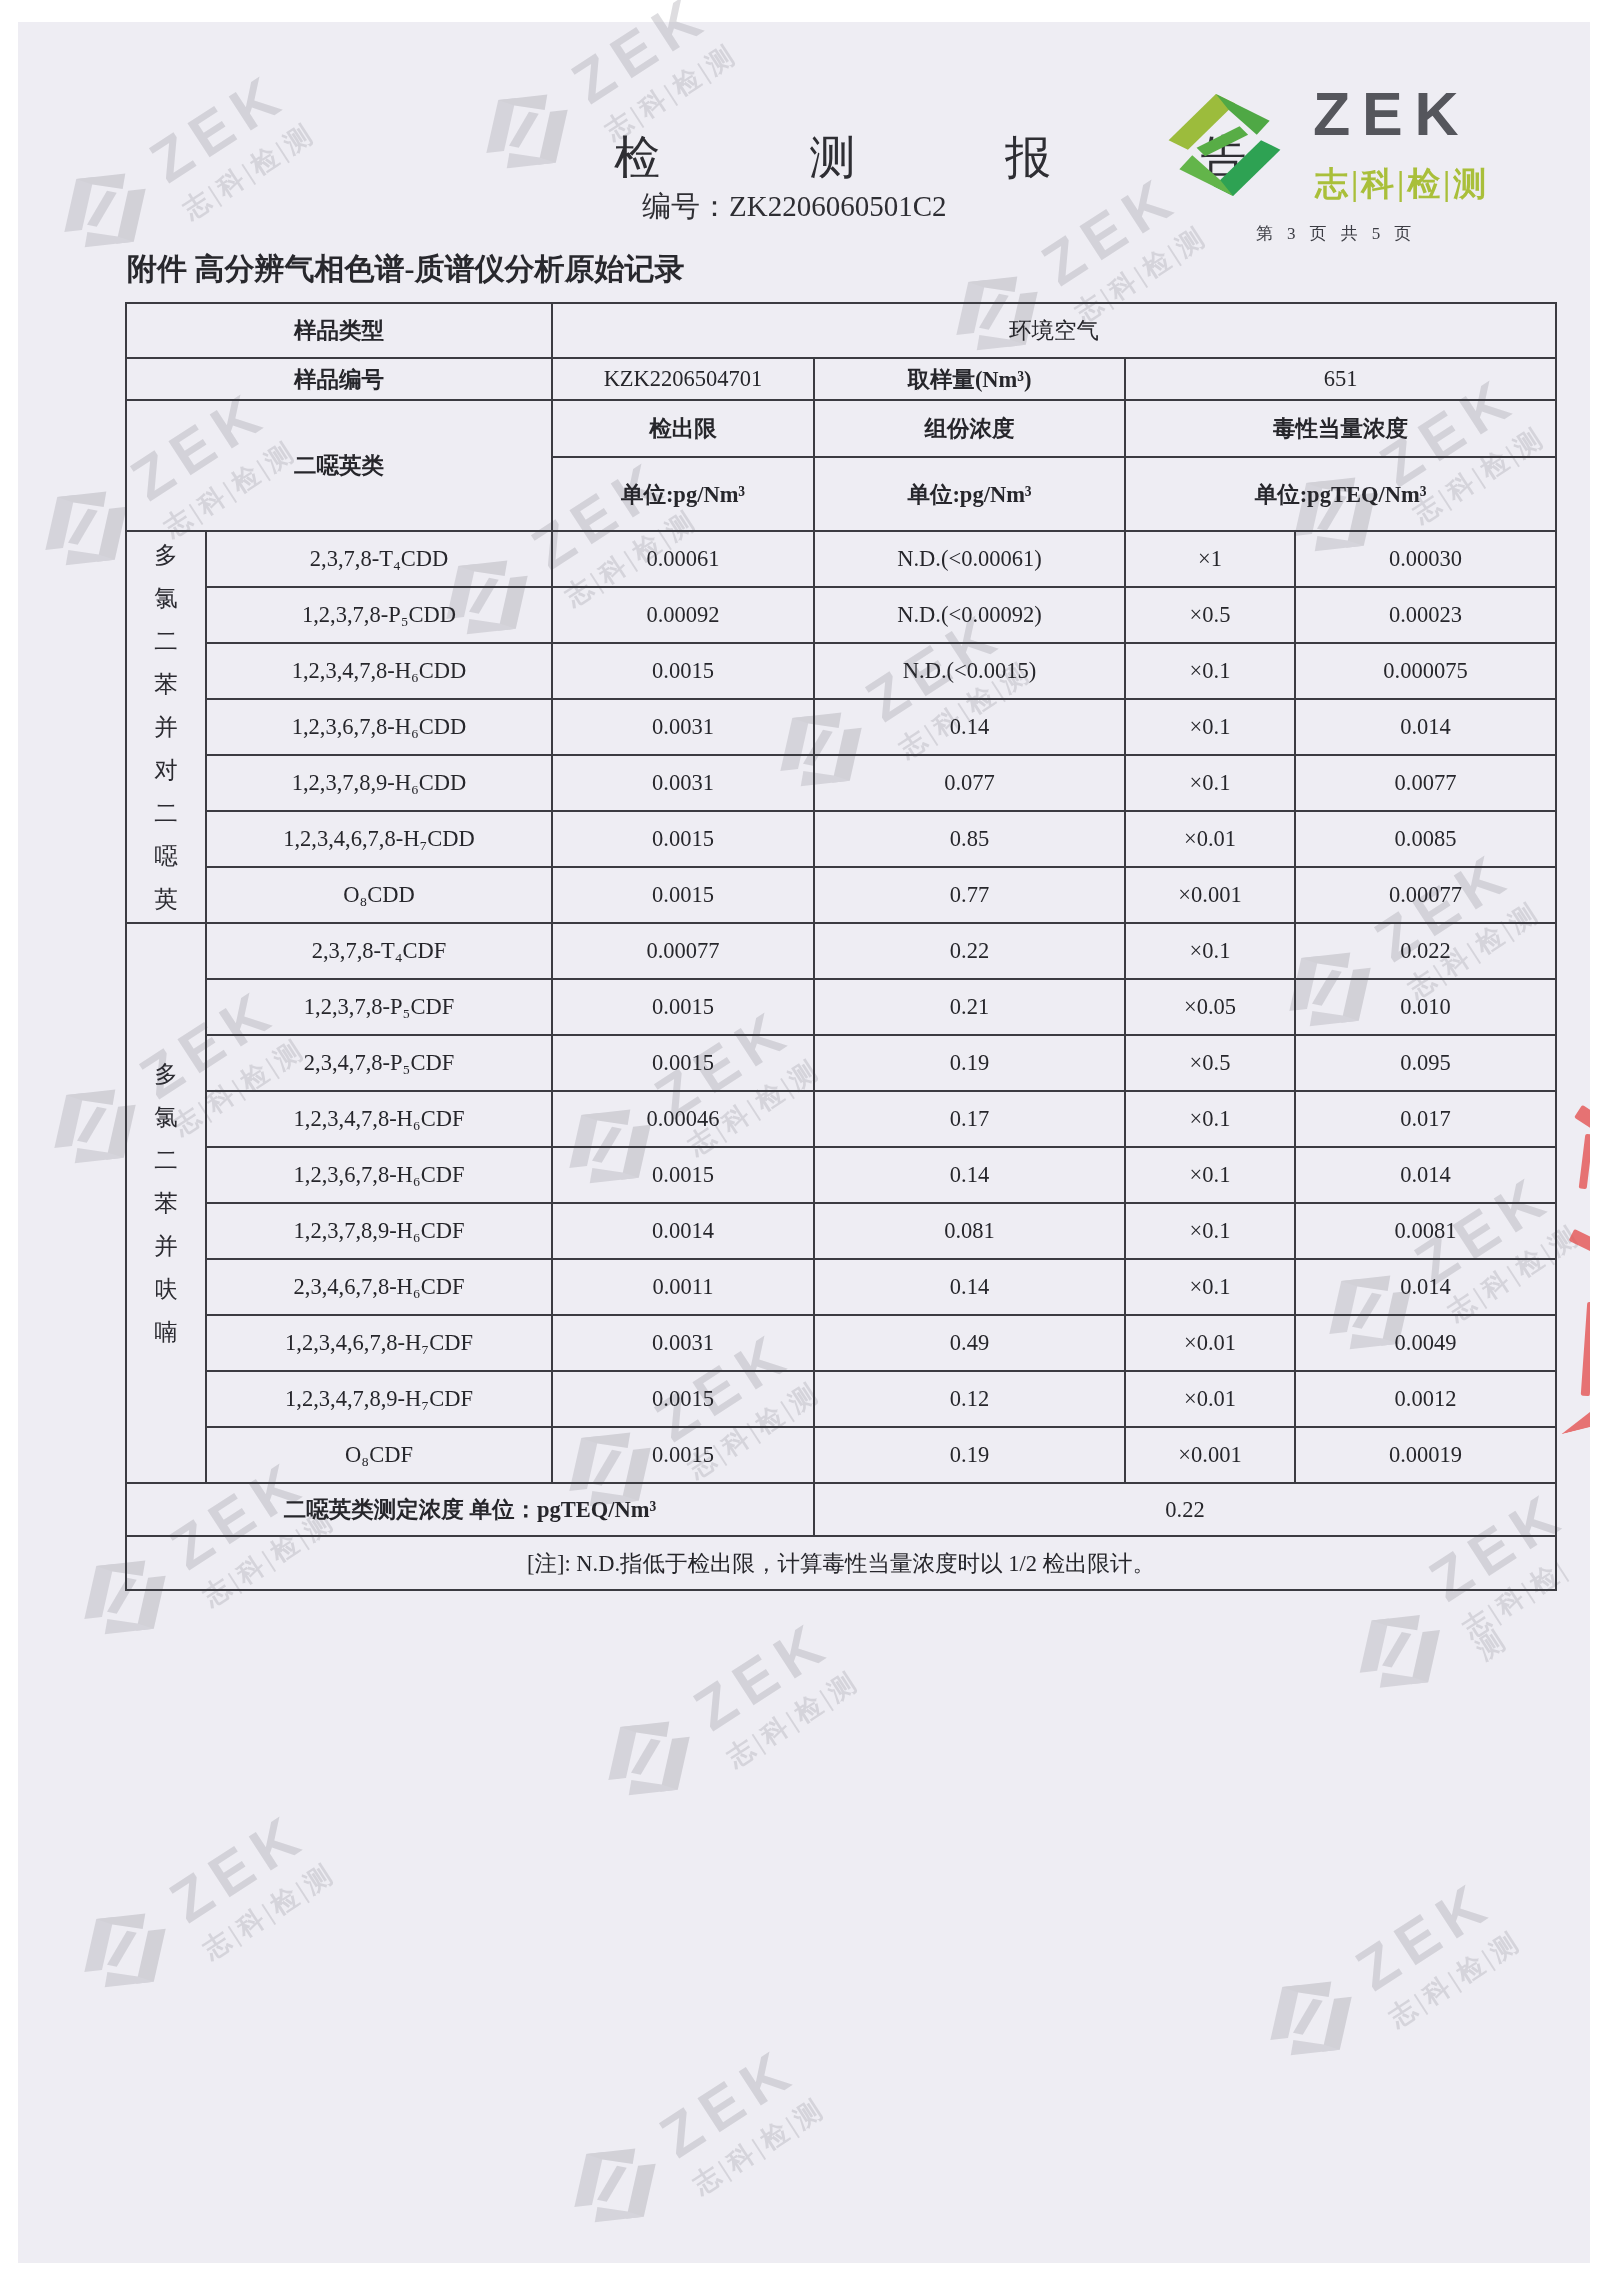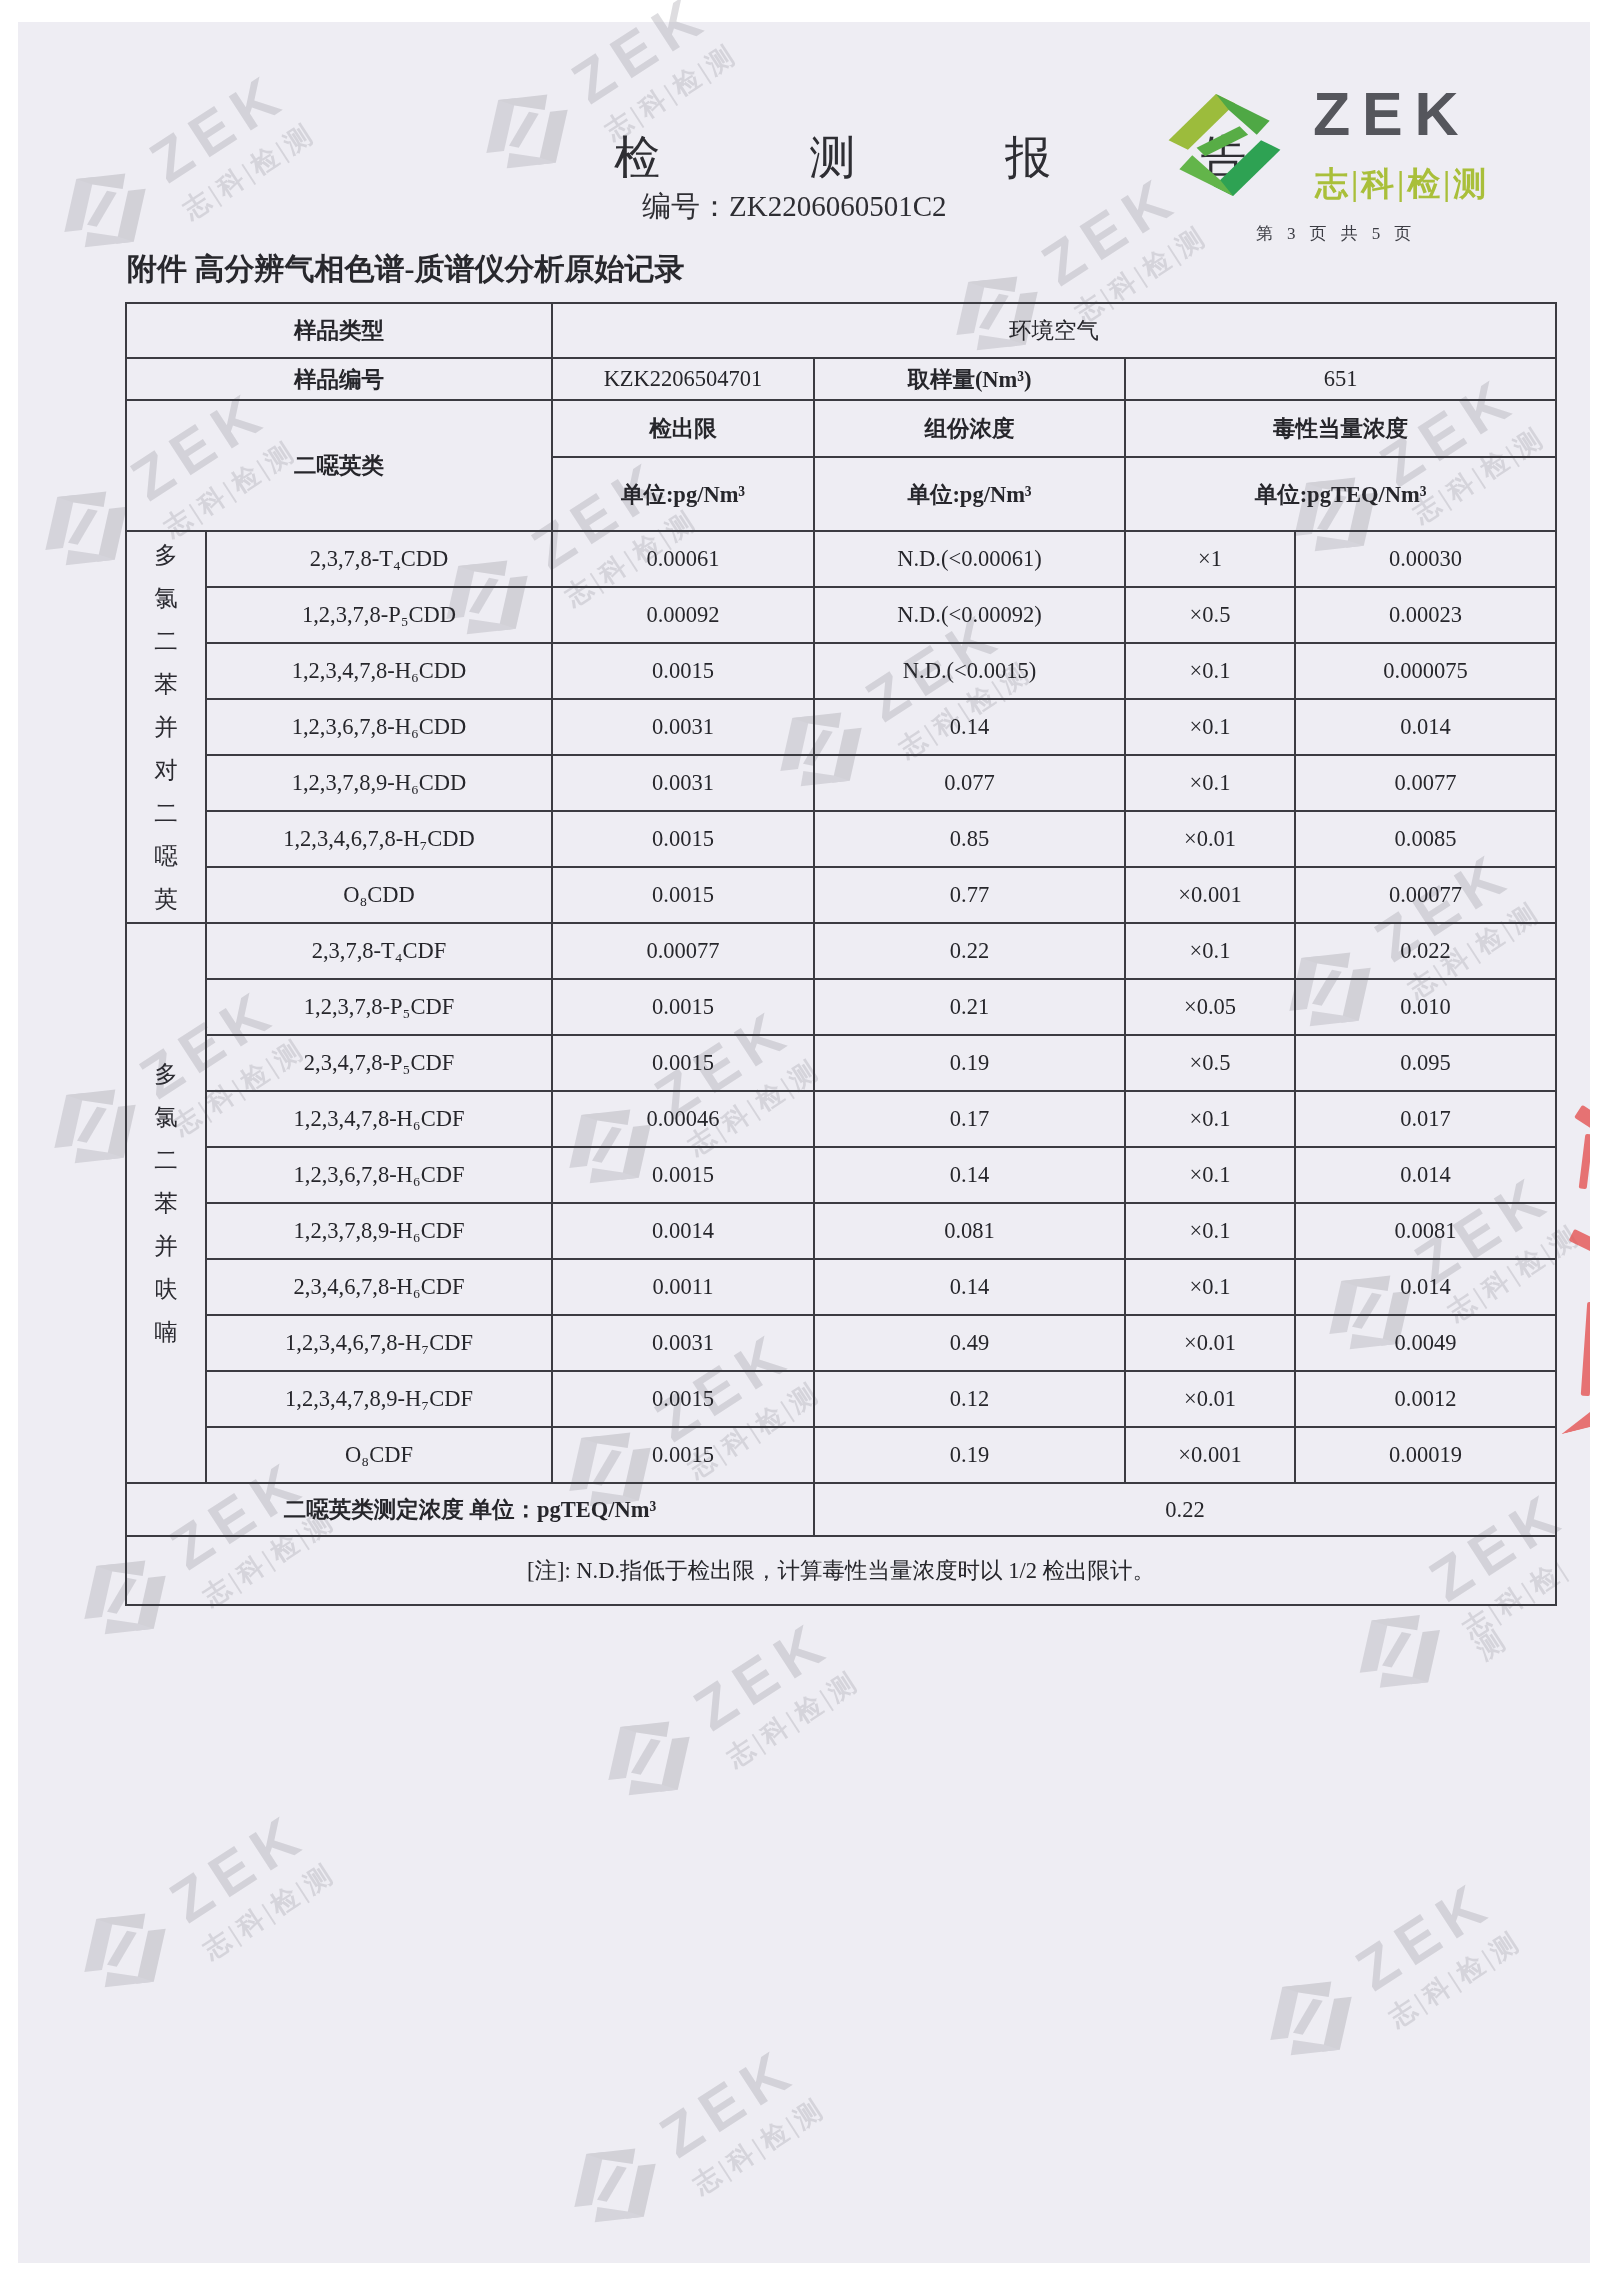--- a/index.html
+++ b/index.html
@@ -35,21 +35,21 @@
 
   
   table.report{position:absolute;left:125px;top:302px;width:1429px;border-collapse:collapse;
       table-layout:fixed;background:transparent;}
   table.report td{border:2px solid #3b3b41;text-align:center;vertical-align:middle;
       padding:0 3.9px;font-size:22.5px;color:#26262b;overflow:hidden;}
   table.report{border:2.9px solid #333338;}
   td.b{font-weight:bold;}
   tr.hr1{height:55px;} tr.hr2{height:42px;} tr.hr3{height:57px;} tr.hr4{height:74px;}
   tr.dr{height:56px;}
-  tr.tr-total{height:53px;} tr.tr-note{height:69px;}
+  tr.tr-total{height:53px;} tr.tr-note{height:54px;}
   tr.gsep td{border-top:2.9px solid #333338;}
   .vlabel{display:inline-block;width:26.5px;word-break:break-all;line-height:43px;
       font-size:23.5px;color:#2b2b31;}
   td.note-cell{font-size:23.5px;}
 
   .blank-note{position:absolute;left:0;top:1631px;width:1620px;text-align:center;
       font-size:28px;font-weight:bold;color:#2c2c32;letter-spacing:2px;}
 
   
   .stamp{position:absolute;background:#e4504e;opacity:.78;border-radius:2px;}

